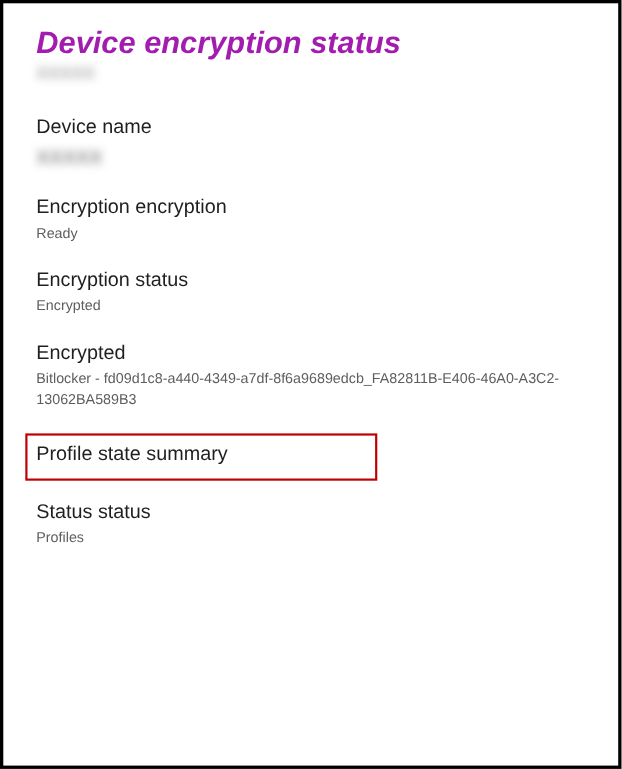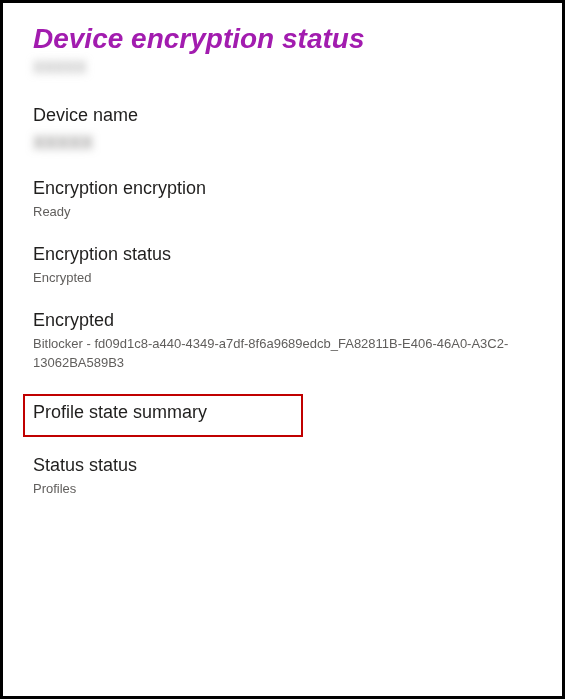--- a/index.html
+++ b/index.html
@@ -46,21 +46,21 @@
       line-height: 1.45;
     }
     .devicename-blur {
       font-size: 18px;
     }
     .highlight-box {
       border: 2.5px solid #c00000;
       padding: 6px 8px 8px 8px;
       margin-left: -10px;
       margin-bottom: 18px;
-      width: 280px;
+      width: 320px;
     }
     .highlight-box .field {
       margin-bottom: 0;
     }
   </style>
 </head>
 <body>
 
 
 

